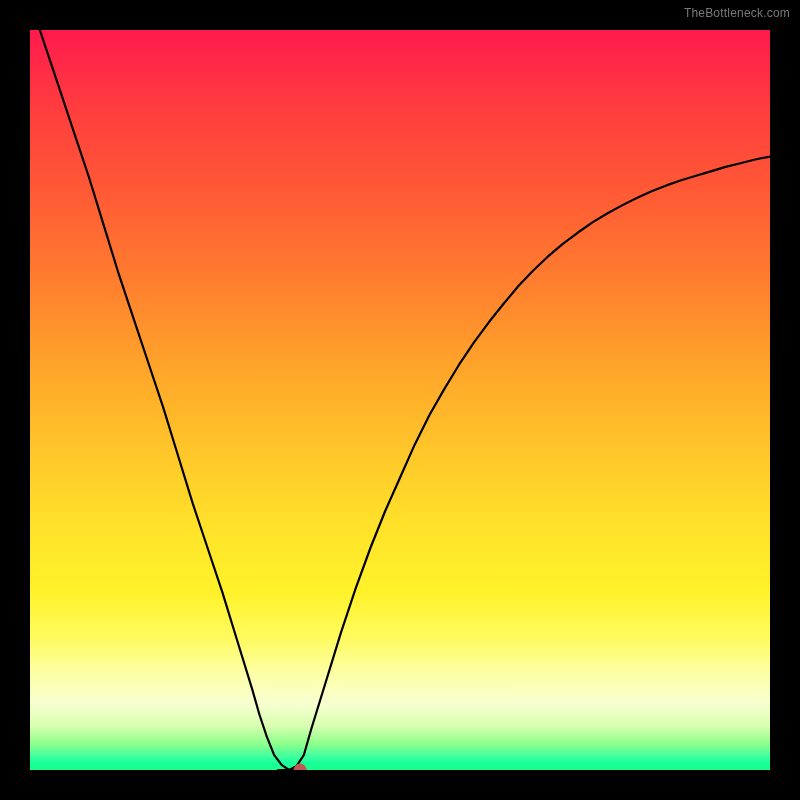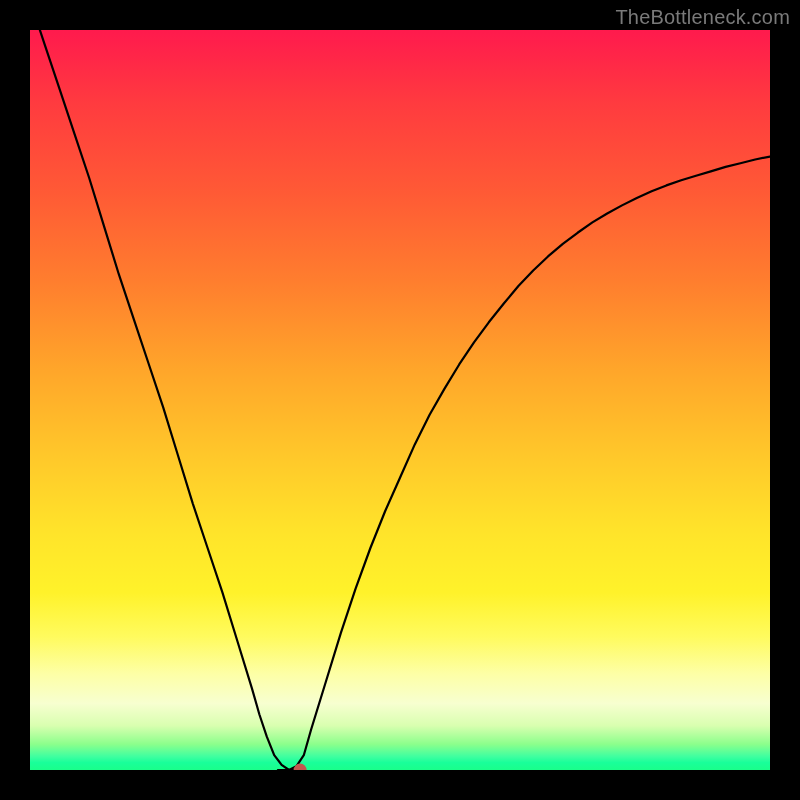--- a/index.html
+++ b/index.html
@@ -57,21 +57,21 @@
     left: 0; top: 0;
     width: 100%;
     height: 100%;
     overflow: visible;
   }
   .watermark {
     position: absolute;
     top: 6px;
     right: 10px;
     color: #7a7a7a;
-    font-size: 20px;
+    font-size: 12px;
     font-weight: 500;
     letter-spacing: 0.2px;
     user-select: none;
   }
 </style>
 </head>
 <body>
 
 <div class="frame">
 

